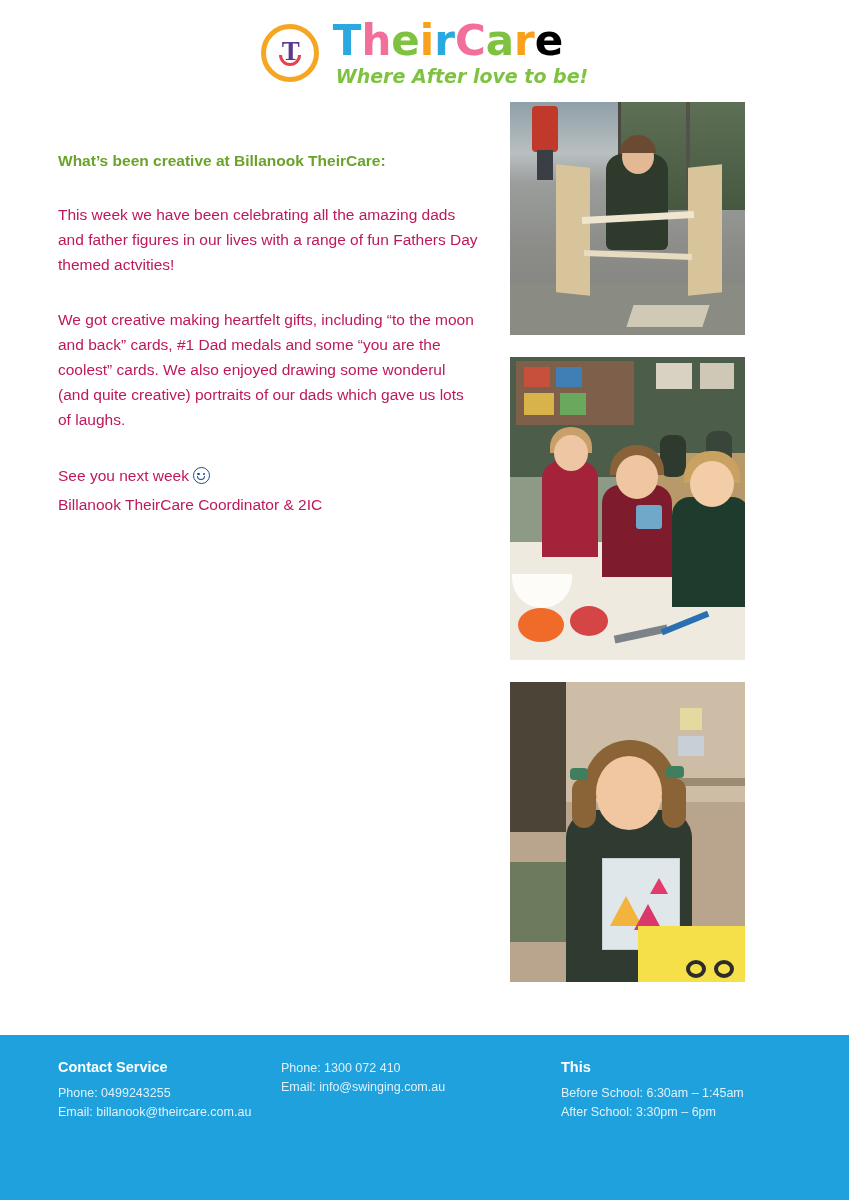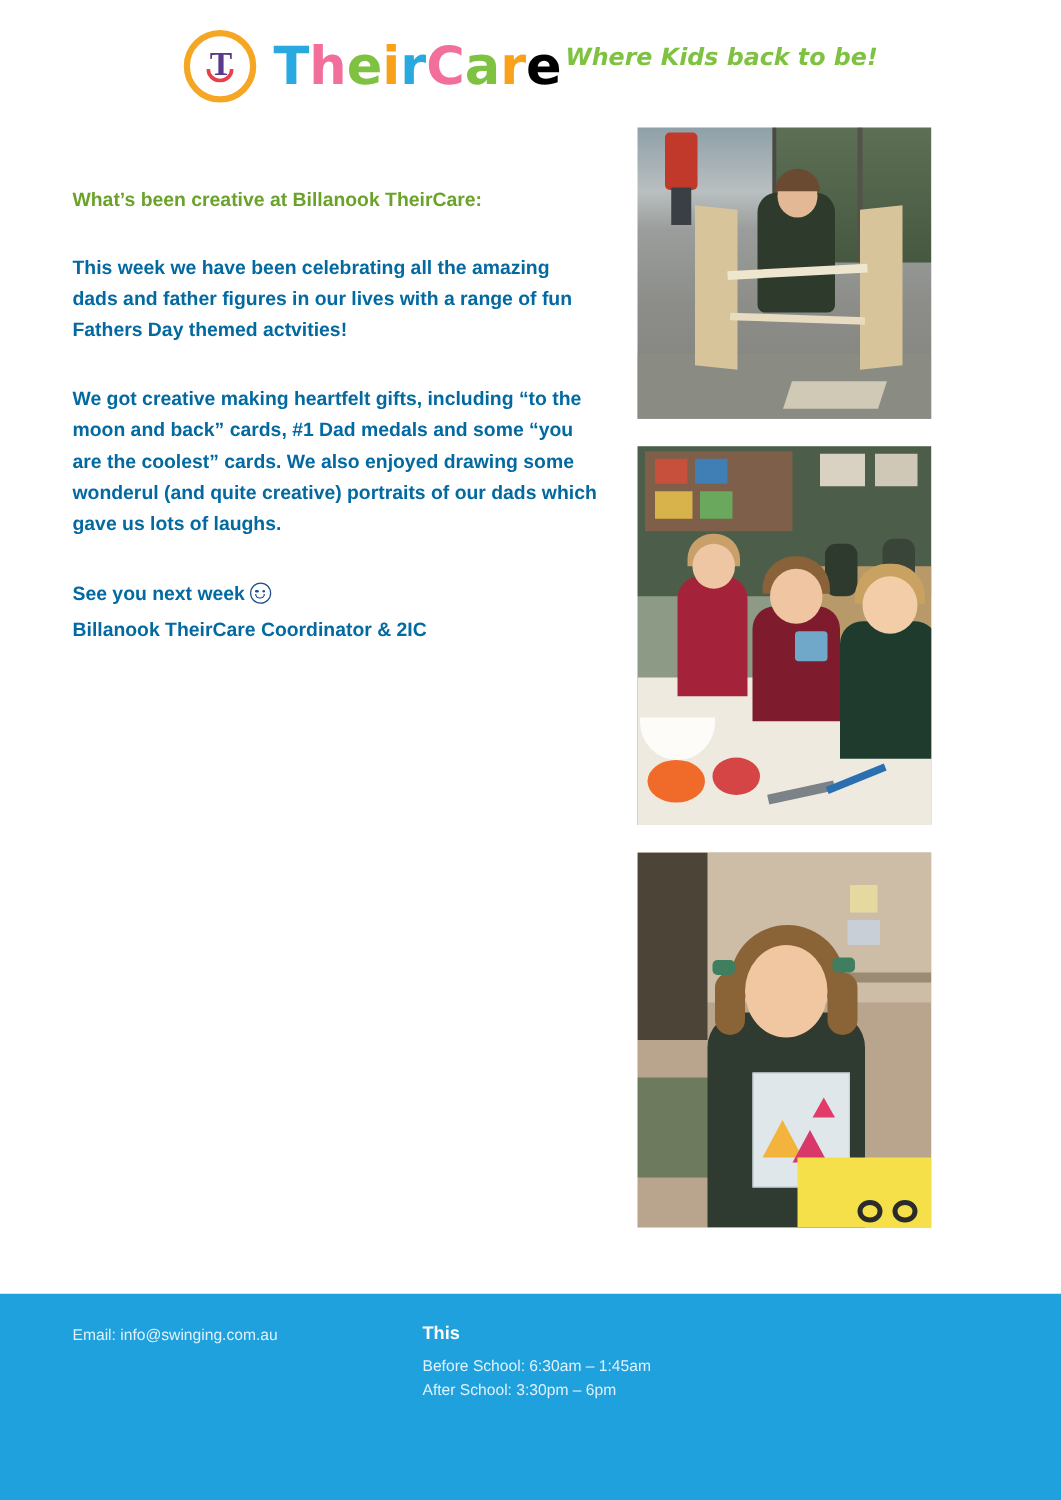--- a/index.html
+++ b/index.html
@@ -45,21 +45,21 @@
     position: absolute;
     bottom: 11px;
     left: 50%;
     transform: translateX(-50%);
     width: 22px;
     height: 11px;
     border: 3px solid #e8404a;
     border-top: none;
     border-radius: 0 0 22px 22px;
   }
-  .logo-text { display: flex; flex-direction: row; line-height: 1; }
+  .logo-text { display: flex; flex-direction: column; line-height: 1; }
   .logo-word {
     font-family: "DejaVu Sans", sans-serif;
     font-size: 42px;
     font-weight: bold;
     letter-spacing: 0px;
     white-space: nowrap;
   }
   .logo-word span:nth-child(1) { color: #2aa8e0; }
   .logo-word span:nth-child(2) { color: #f26f9c; }
   .logo-word span:nth-child(3) { color: #7fc242; }
@@ -88,23 +88,23 @@
   .col-right { width: 235px; flex: 0 0 235px; padding-top: 0px; }
 
   .heading {
     color: #6ba32a;
     font-size: 15.5px;
     font-weight: bold;
     line-height: 1.4;
     margin-bottom: 30px;
   }
   .para {
-    color: #0369a1;
+    color: #be185d;
     font-size: 15.5px;
-    font-weight: bold;
+    font-weight: normal;
     line-height: 1.62;
     margin-bottom: 30px;
   }
   .para.tight { margin-bottom: 4px; }
   .signoff { margin-top: 24px; }
   .smiley {
     display: inline-block;
     width: 17px; height: 17px;
     border-radius: 50%;
     border: 1.5px solid #1b4f8a;
@@ -236,21 +236,21 @@
 </head>
 <body>
 
 <div class="header">
   <div class="logo-mark">
     <span class="t-glyph">T</span>
     <span class="smile"></span>
   </div>
   <div class="logo-text">
     <div class="logo-word"><span>T</span><span>h</span><span>e</span><span>i</span><span>r</span><span>C</span><span>a</span><span>r</span><span>e</span></div>
-    <div class="logo-tag">Where Kids back to be!</div>
+    <div class="logo-tag">Where After love to be!</div>
   </div>
 </div>
 
 <div class="content">
 
   <div class="col-left">
     <div class="heading">What’s been creative at Billanook TheirCare:</div>
     <div class="para">This week we have been celebrating all the amazing dads and father figures in our lives with a range of fun Fathers Day themed actvities!</div>
     <div class="para">We got creative making heartfelt gifts, including “to the moon and back” cards, #1 Dad medals and some “you are the coolest” cards. We also enjoyed drawing some wonderul (and quite creative) portraits of our dads which gave us lots of laughs.</div>
     <div class="signoff">
@@ -328,21 +328,27 @@
         <div class="star1"></div>
       <div class="yellow"></div>
         <div class="blk"></div>
         <div class="blk2"></div>
     </div>
 
   </div>
 </div>
 
 <div class="footer">
+  <div class="fcol c1">
+    <div class="ftitle">Contact Service</div>
+    <div class="fline">Phone: 0499243255</div>
+    <div class="fline">Email: billanook@theircare.com.au</div>
+  </div>
   <div class="fcol c2">
+    <div class="fline">Phone: 1300 072 410</div>
     <div class="fline">Email: info@swinging.com.au</div>
   </div>
   <div class="fcol c3">
     <div class="ftitle">This</div>
     <div class="fline">Before School: 6:30am – 1:45am</div>
     <div class="fline">After School: 3:30pm – 6pm</div>
   </div>
 </div>
 
 </body></html>

